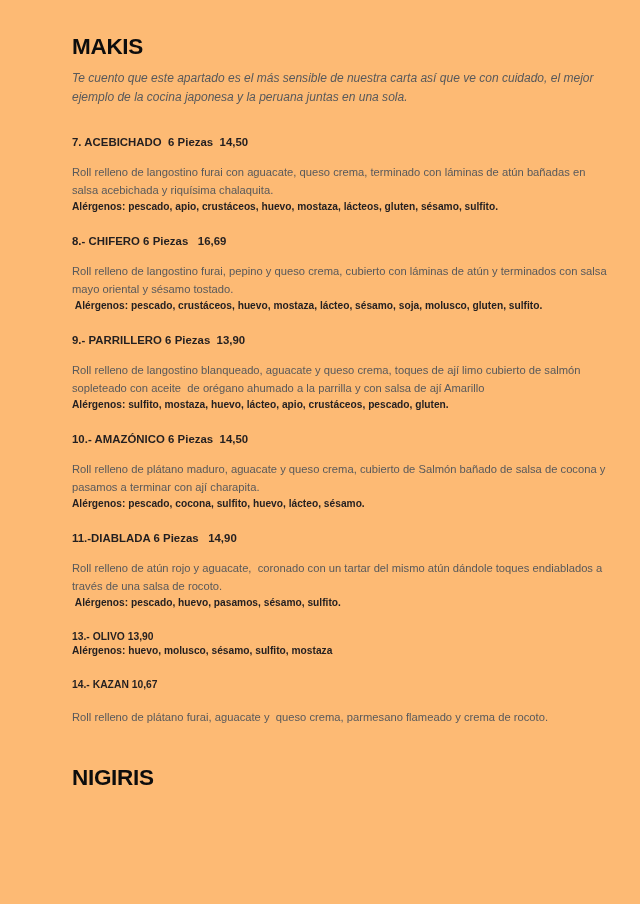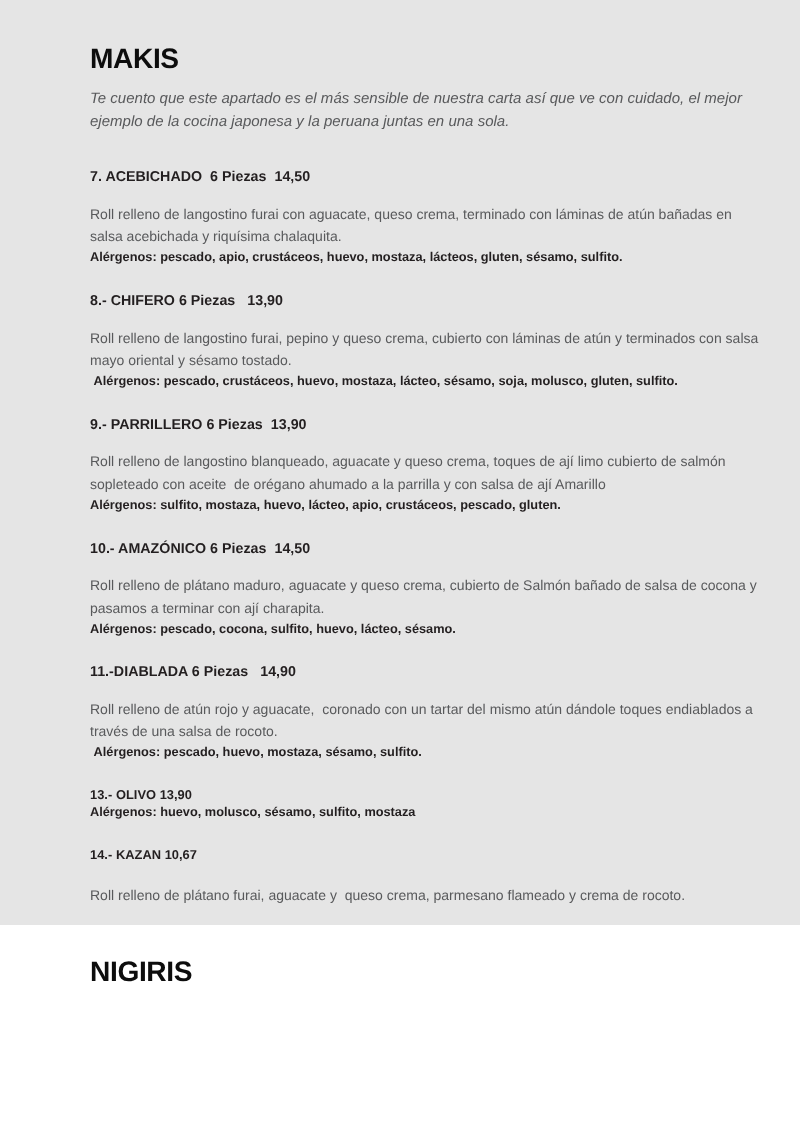--- a/index.html
+++ b/index.html
@@ -11,22 +11,22 @@
   body {
     width: 640px;
     height: 904px;
     font-family: "Liberation Sans", sans-serif;
     -webkit-font-smoothing: antialiased;
     overflow: hidden;
   }
   .page {
     box-sizing: border-box;
     width: 640px;
-    height: 740px;
-    background: #e5e5e5;
+    height: 904px;
+    background: #fdba74;
     padding: 34px 33px 12px 72px;
   }
   .content {
     width: 536px;
   }
 
   
   .section-title {
     font-size: 22.5px;
     font-weight: 700;
@@ -104,41 +104,41 @@
       <h1 class="section-title">MAKIS</h1>
       <p class="section-intro">Te cuento que este apartado es el más sensible de nuestra carta así que ve con cuidado, el mejor ejemplo de la cocina japonesa y la peruana juntas en una sola.</p>
 
       <div class="item gap-lg">
         <p class="item-heading">7. ACEBICHADO  6 Piezas  14,50</p>
         <p class="item-desc">Roll relleno de langostino furai con aguacate, queso crema, terminado con láminas de atún bañadas en salsa acebichada y riquísima chalaquita.</p>
         <p class="item-allergens">Alérgenos: pescado, apio, crustáceos, huevo, mostaza, lácteos, gluten, sésamo, sulfito.</p>
       </div>
 
       <div class="item gap-lg">
-        <p class="item-heading">8.- CHIFERO 6 Piezas   13,90</p>
+        <p class="item-heading">8.- CHIFERO 6 Piezas   16,69</p>
         <p class="item-desc">Roll relleno de langostino furai, pepino y queso crema, cubierto con láminas de atún y terminados con salsa mayo oriental y sésamo tostado.</p>
         <p class="item-allergens"> Alérgenos: pescado, crustáceos, huevo, mostaza, lácteo, sésamo, soja, molusco, gluten, sulfito.</p>
       </div>
 
       <div class="item gap-lg">
         <p class="item-heading">9.- PARRILLERO 6 Piezas  13,90</p>
         <p class="item-desc">Roll relleno de langostino blanqueado, aguacate y queso crema, toques de ají limo cubierto de salmón sopleteado con aceite  de orégano ahumado a la parrilla y con salsa de ají Amarillo</p>
         <p class="item-allergens">Alérgenos: sulfito, mostaza, huevo, lácteo, apio, crustáceos, pescado, gluten.</p>
       </div>
 
       <div class="item gap-md">
         <p class="item-heading">10.- AMAZÓNICO 6 Piezas  14,50</p>
         <p class="item-desc">Roll relleno de plátano maduro, aguacate y queso crema, cubierto de Salmón bañado de salsa de cocona y pasamos a terminar con ají charapita.</p>
         <p class="item-allergens">Alérgenos: pescado, cocona, sulfito, huevo, lácteo, sésamo.</p>
       </div>
 
       <div class="item gap-md">
         <p class="item-heading">11.-DIABLADA 6 Piezas   14,90</p>
         <p class="item-desc">Roll relleno de atún rojo y aguacate,  coronado con un tartar del mismo atún dándole toques endiablados a través de una salsa de rocoto.</p>
-        <p class="item-allergens"> Alérgenos: pescado, huevo, mostaza, sésamo, sulfito.</p>
+        <p class="item-allergens"> Alérgenos: pescado, huevo, pasamos, sésamo, sulfito.</p>
       </div>
 
 
       <div class="item gap-md">
         <p class="item-heading small">13.- OLIVO 13,90</p>
         <p class="item-allergens">Alérgenos: huevo, molusco, sésamo, sulfito, mostaza</p>
       </div>
 
       <div class="item gap-md">
         <p class="item-heading small">14.- KAZAN 10,67</p>

